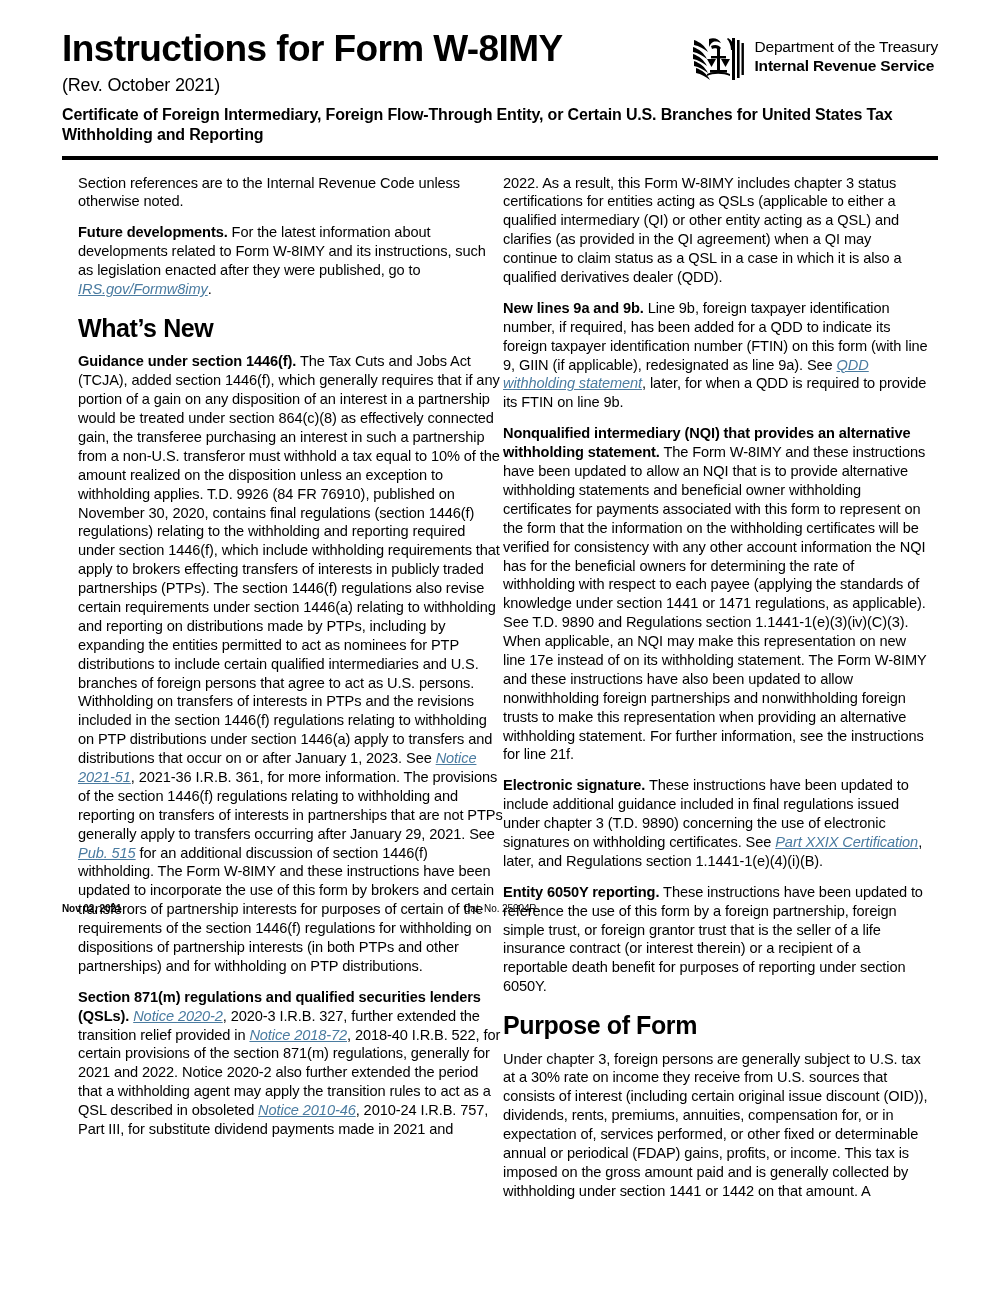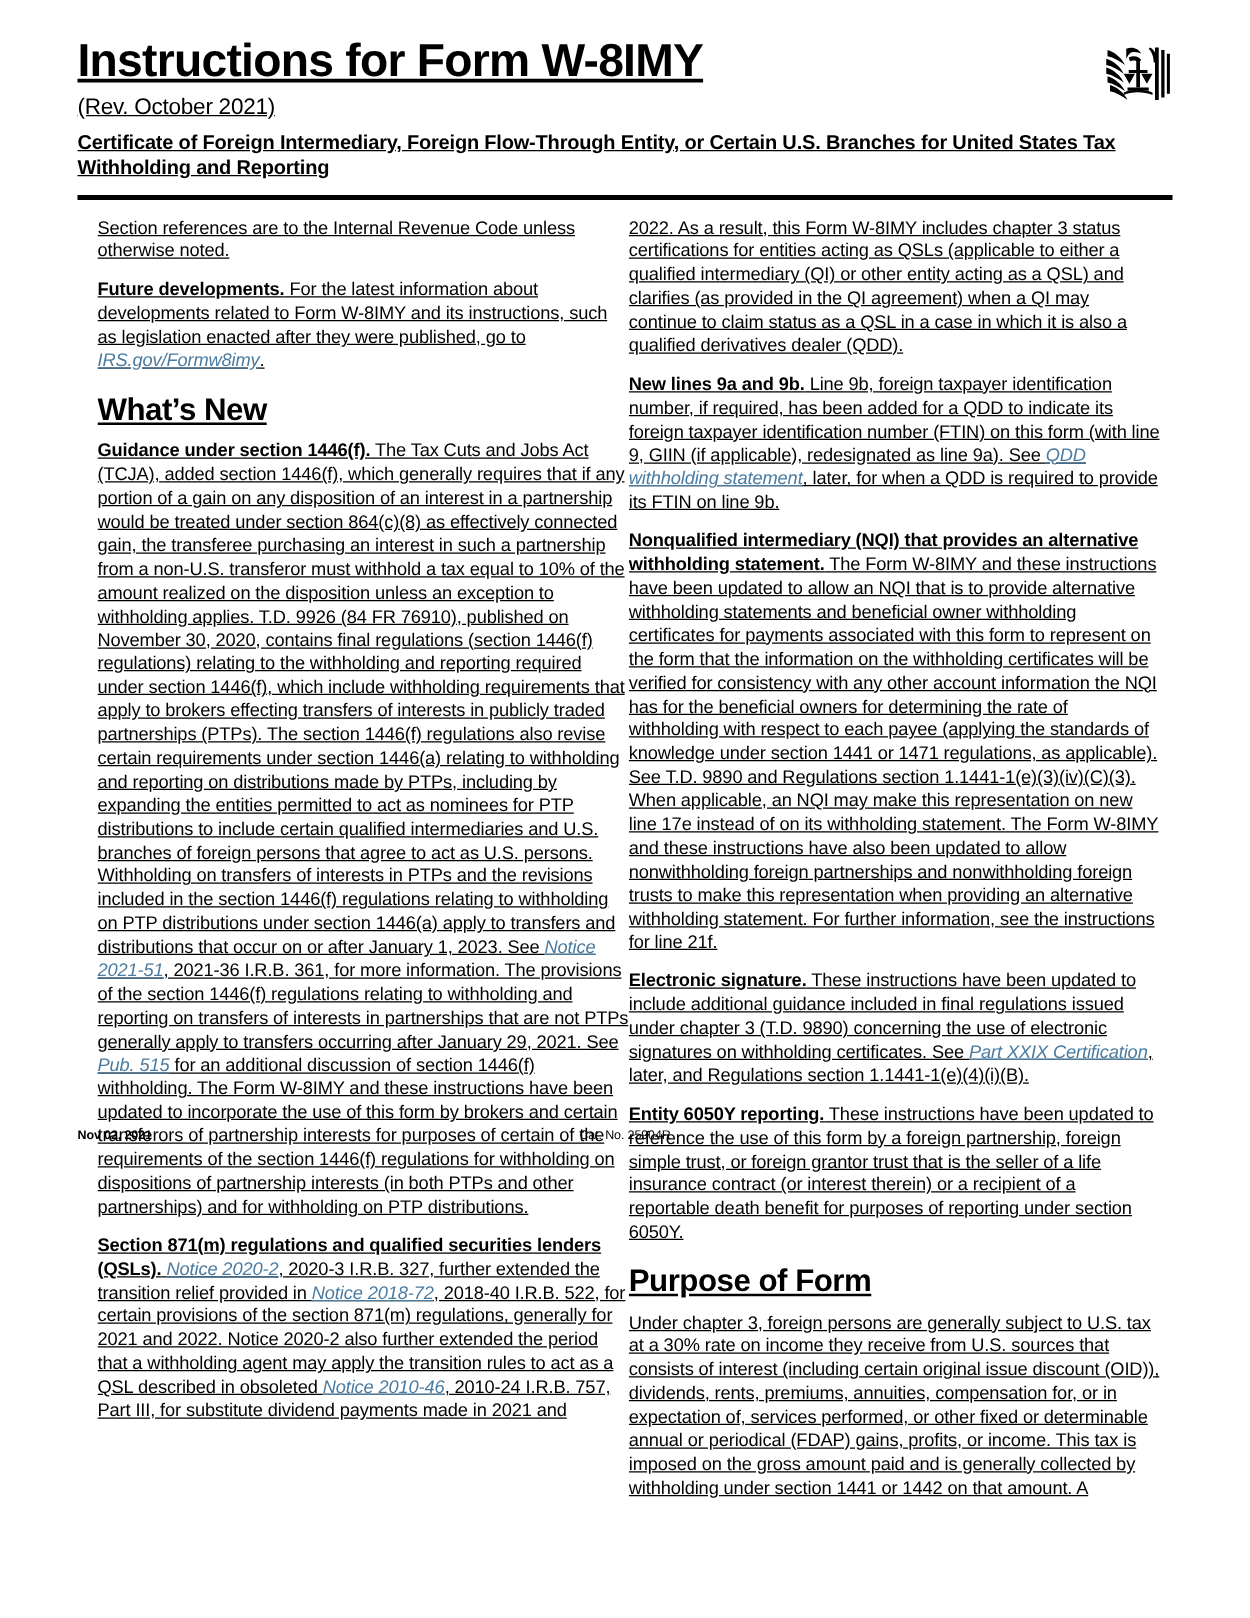--- a/index.html
+++ b/index.html
@@ -15,21 +15,20 @@
     position: relative;
     overflow: hidden;
   }
   .page {
     position: absolute;
     left: 0; top: 0;
     width: 1000px;
     height: 942px;
     box-sizing: border-box;
     padding: 0 62px;
-    text-decoration: underline;
   }
 
   
   .masthead {
     position: relative;
     padding-top: 30px;
   }
   .title-row {
     display: flex;
     align-items: flex-start;
@@ -178,20 +177,24 @@
               <rect x="18" y="34" width="17" height="2.6"></rect>
               <path d="M15 38 C21 35 31 35 38 38 L38 40 C31 37 21 37 15 40 Z"></path>
 
               <rect x="40" y="2" width="3" height="42"></rect>
               <rect x="45" y="4" width="2.6" height="38"></rect>
               <rect x="49.5" y="7" width="2.4" height="32"></rect>
               <path d="M36 2 C40 4 42 9 42 14 L39 14 C39 9 37 5 35 3 Z"></path>
             </g>
           </svg>
         </span>
+        <span class="agency-text">
+          <div class="agency-dept">Department of the Treasury</div>
+          <div class="agency-irs">Internal Revenue Service</div>
+        </span>
       </div>
     </div>
     <div class="subtitle">Certificate of Foreign Intermediary, Foreign Flow-Through Entity, or Certain U.S. Branches for United States Tax Withholding and Reporting</div>
     <div class="rule"></div>
   </div>
 
   <div class="columns">
 
     <div class="col">
 

